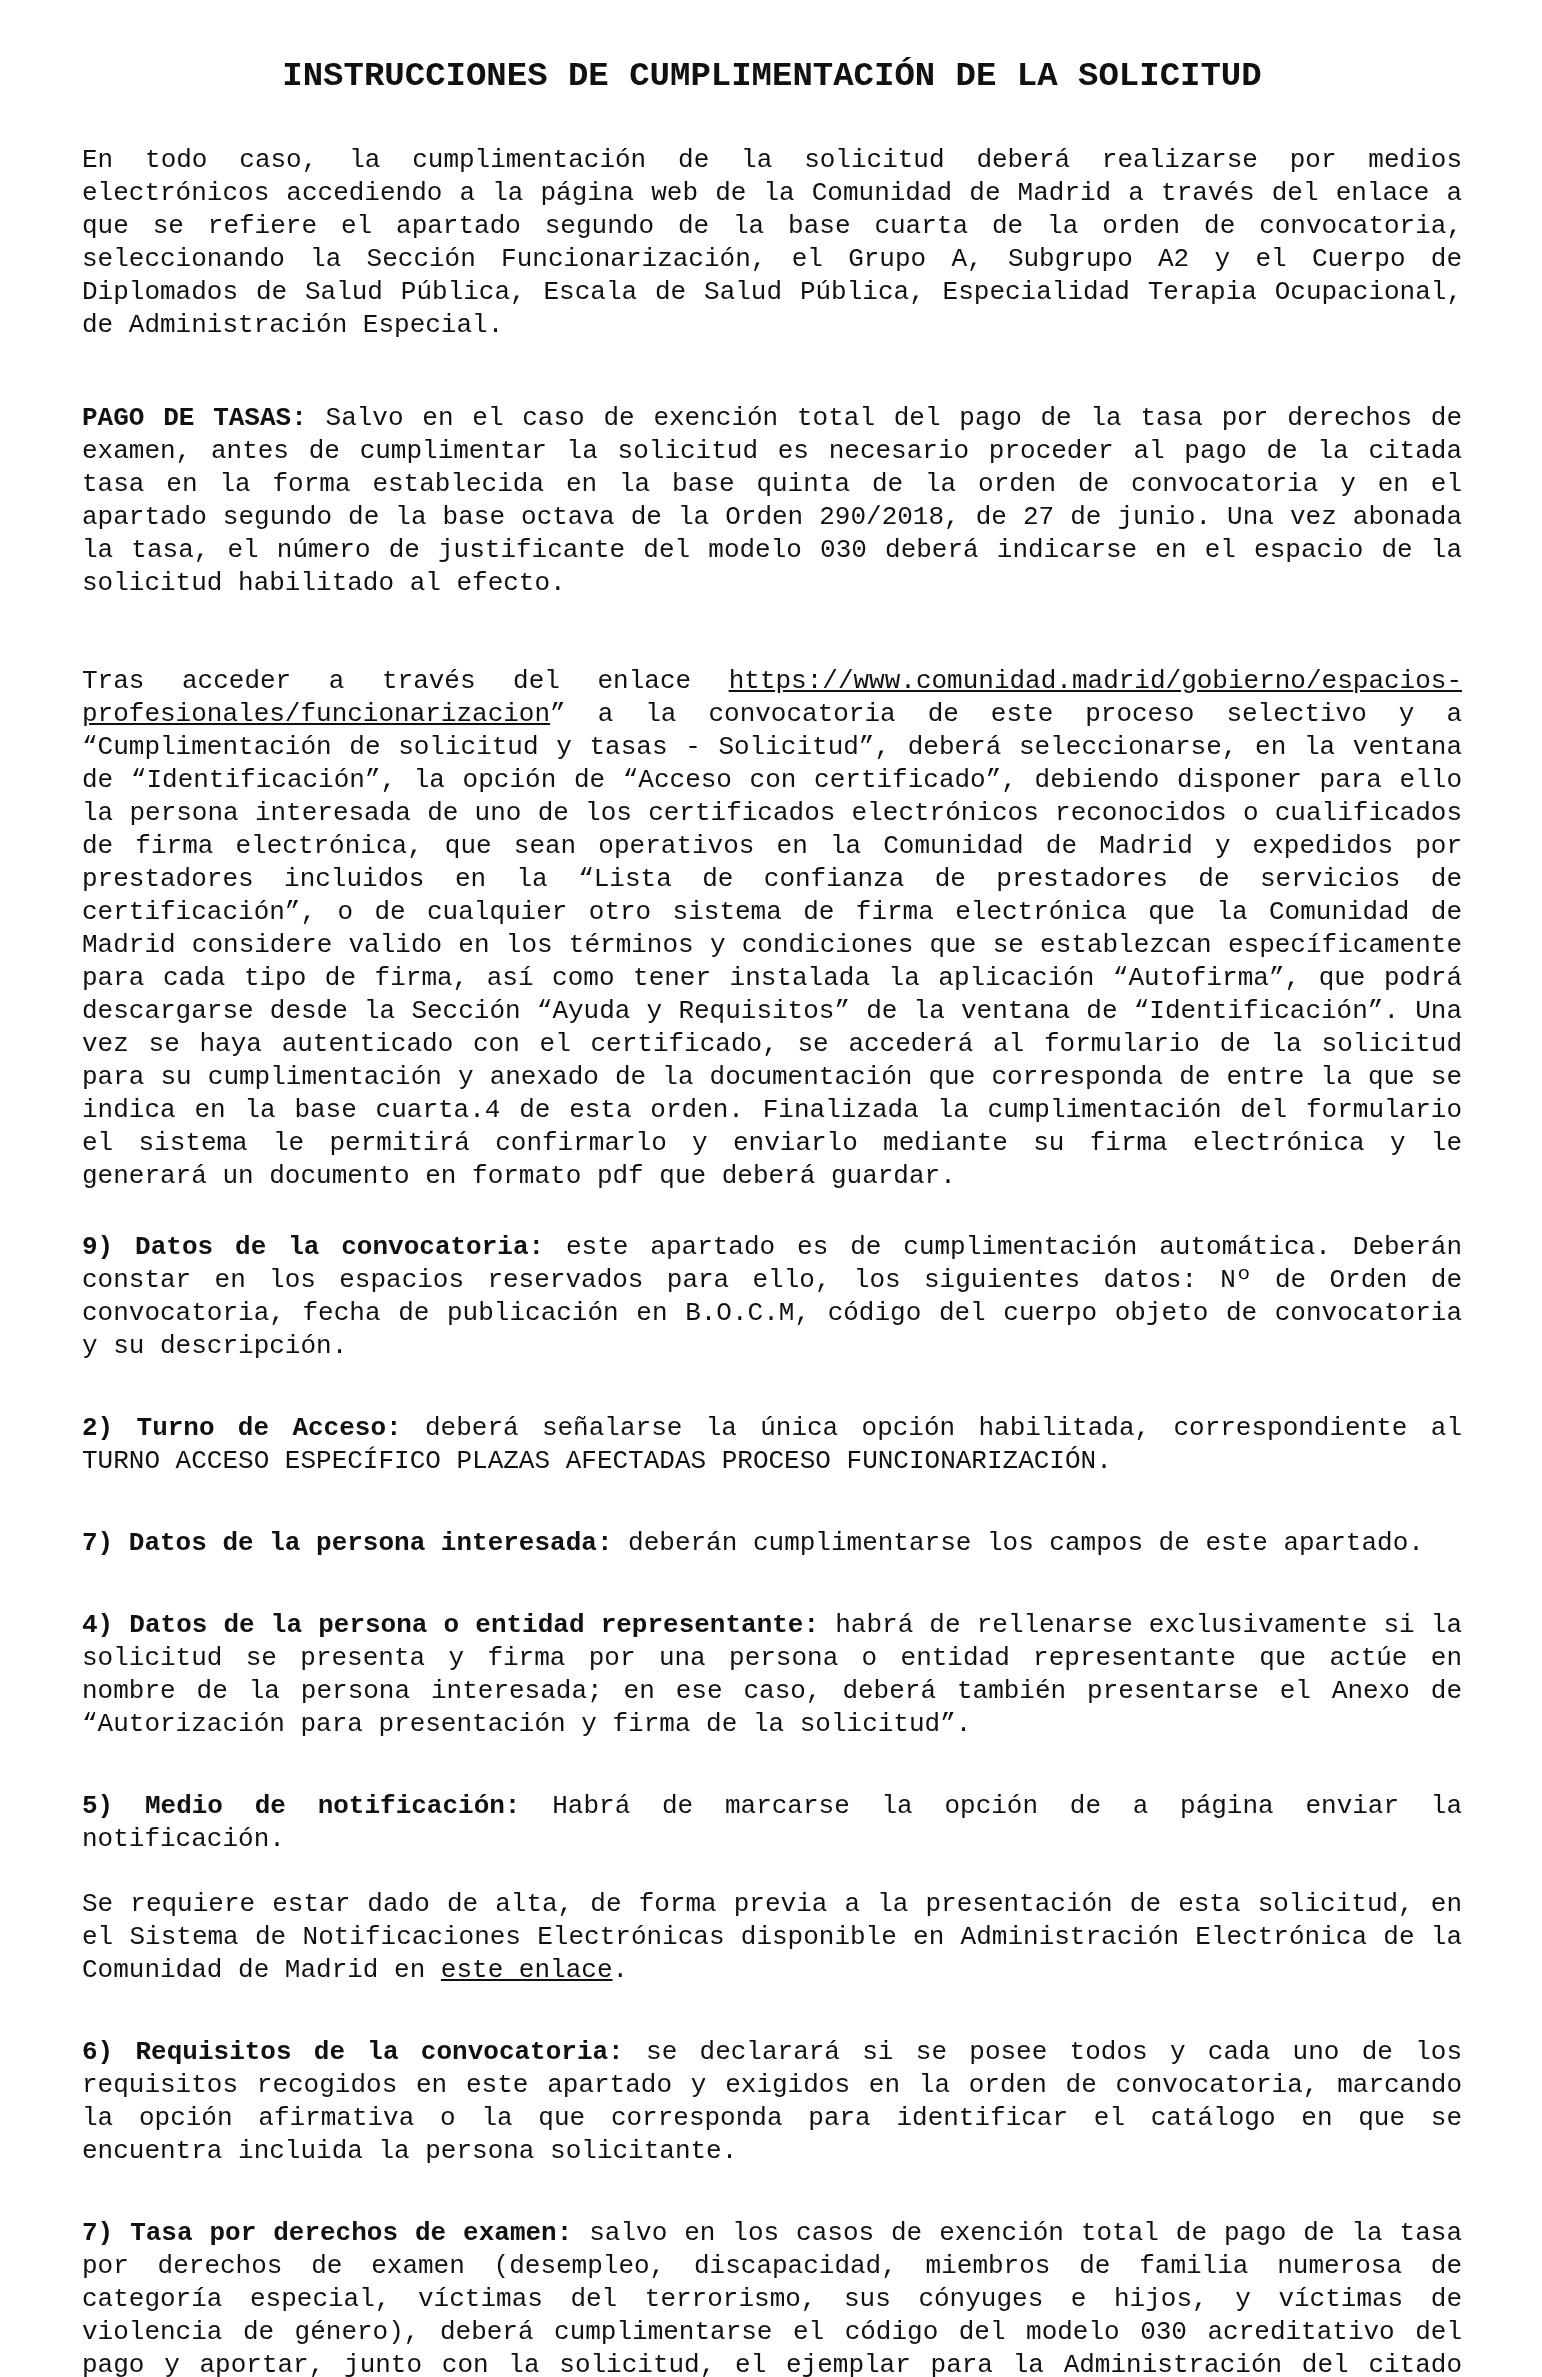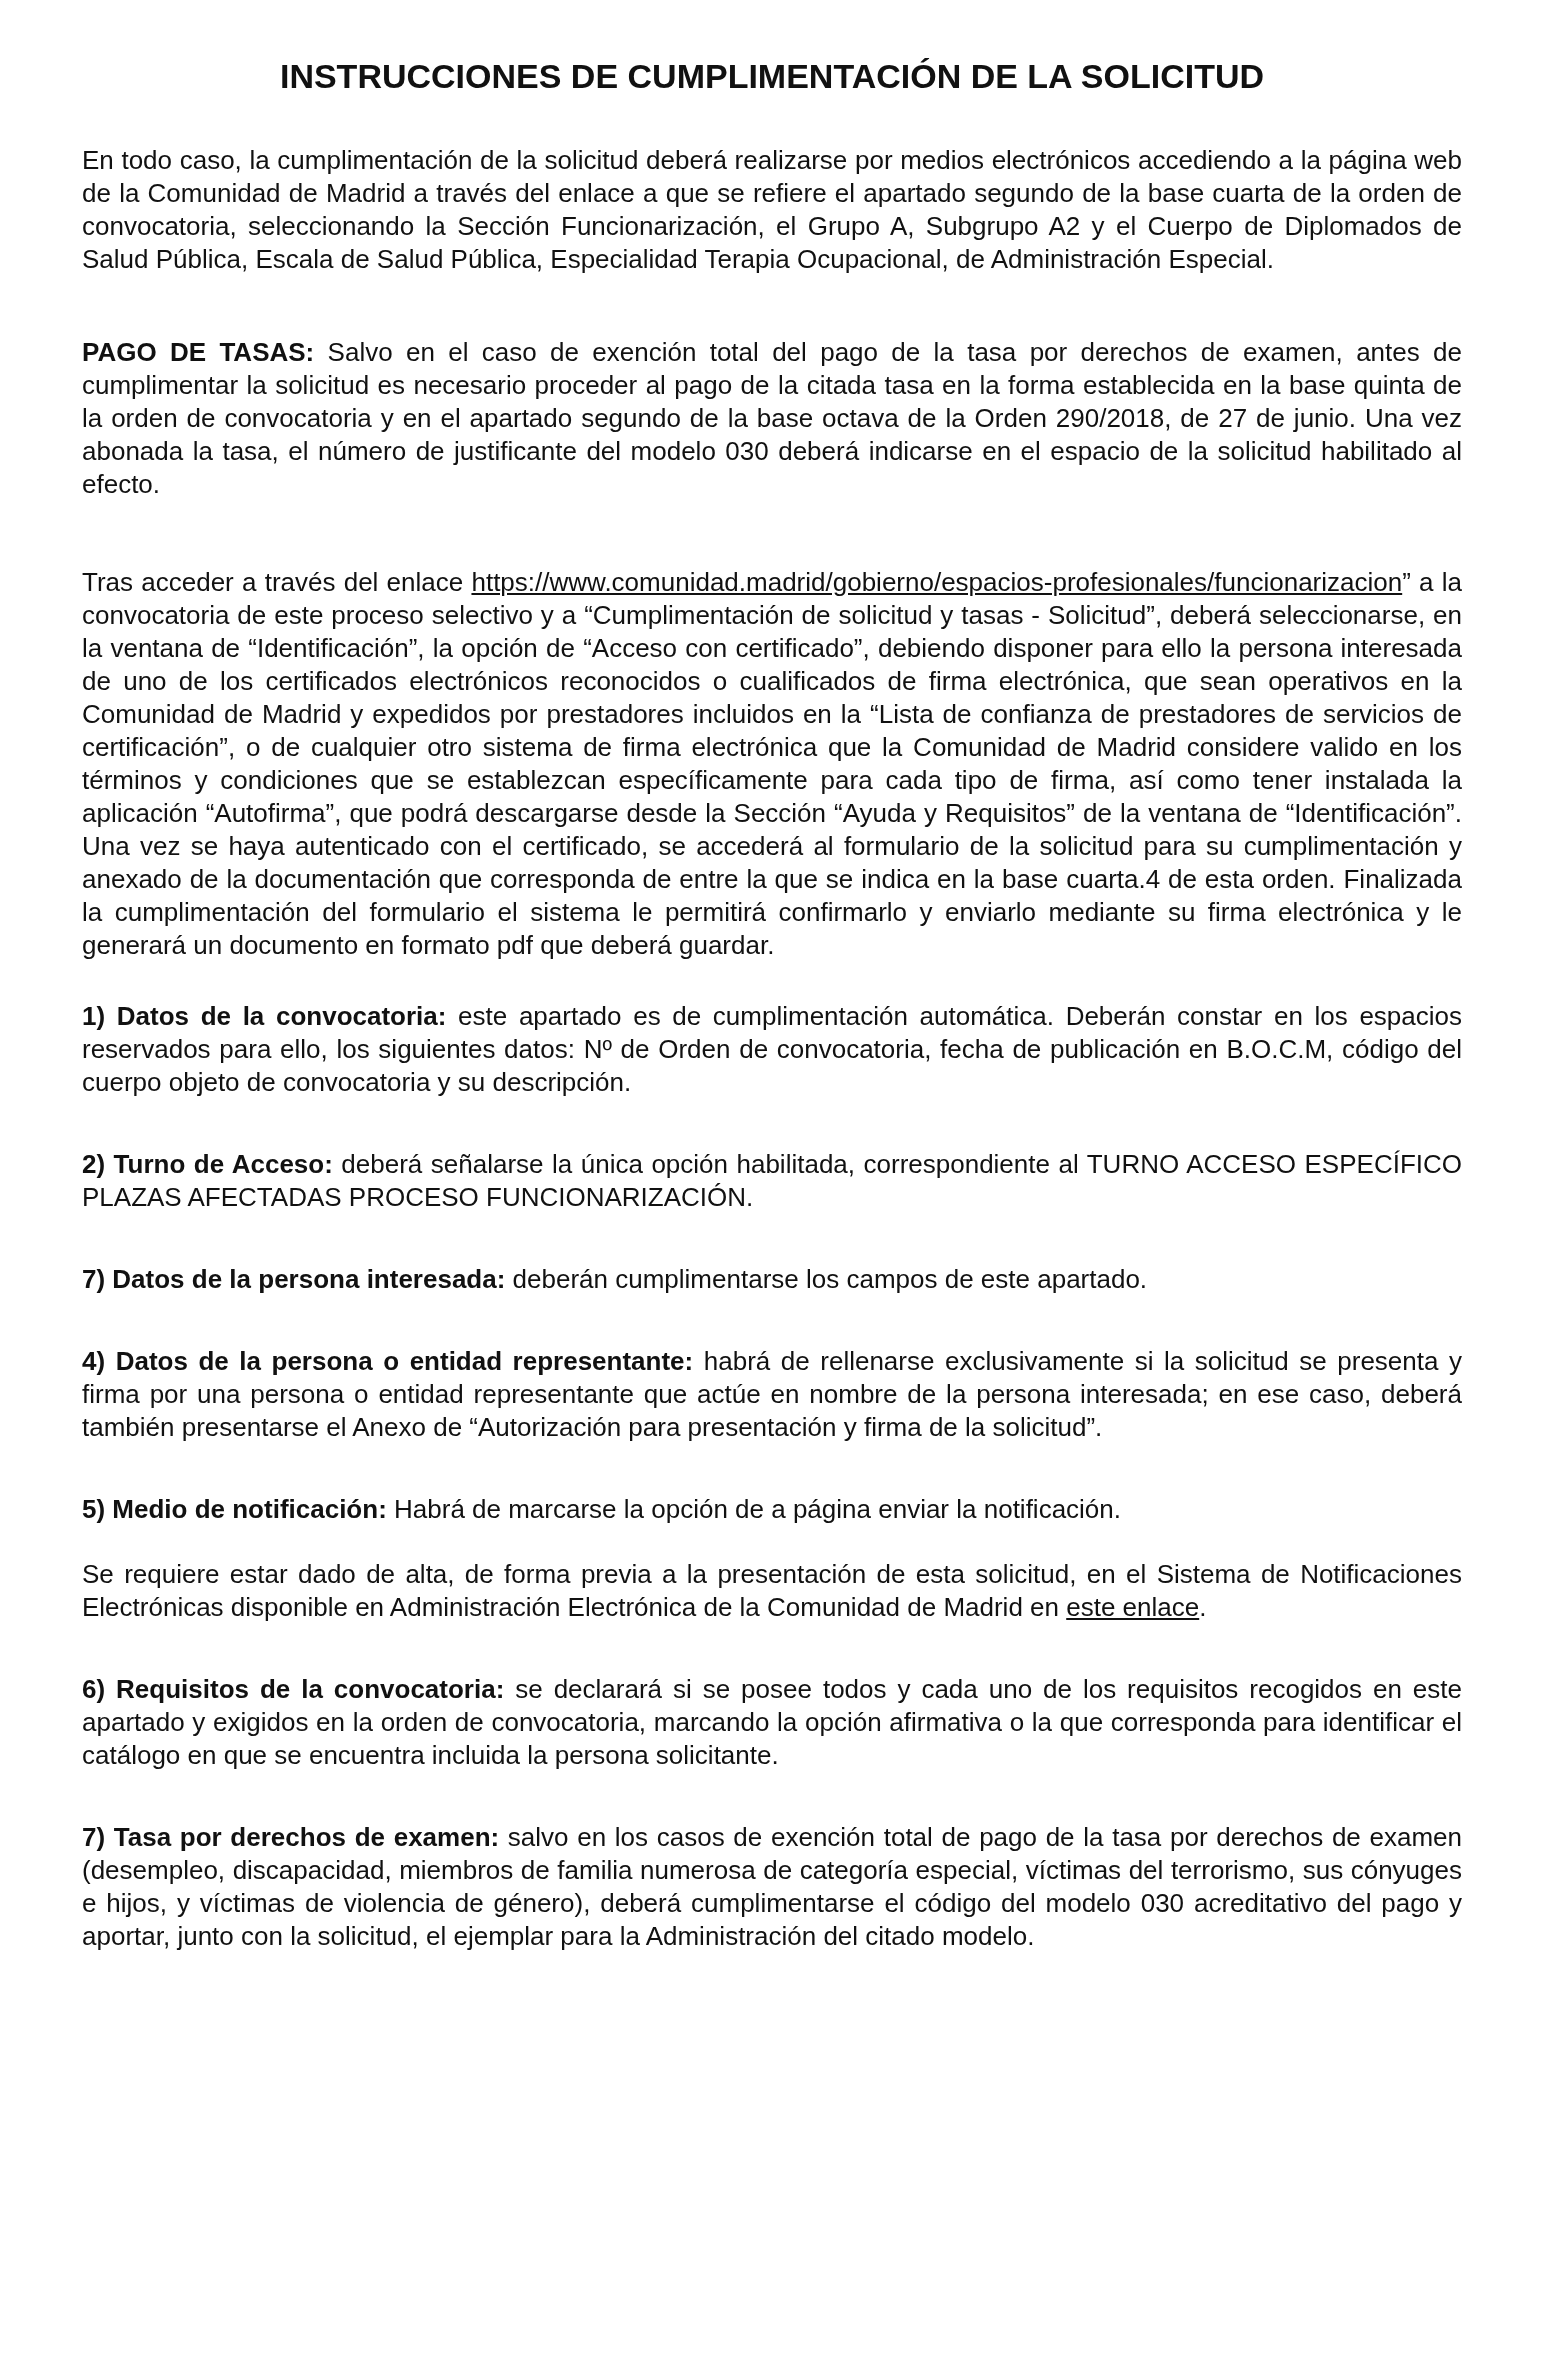--- a/index.html
+++ b/index.html
@@ -8,20 +8,21 @@
     width: 1543px;
     height: 2377px;
     background: #ffffff;
     color: #111111;
     font-family: "Liberation Sans", sans-serif;
   }
   .page {
     width: 100%;
     height: 100%;
     padding: 56px 81px 41px 82px;
+    font-family: Liberation Mono, monospace;
   }
   h1.doc-title {
     font-size: 34px;
     line-height: 40px;
     font-weight: bold;
     text-align: center;
     margin: 0 0 48px 0;
   }
   p, h2 {
     font-size: 26px;
@@ -54,21 +55,21 @@
   <h1 class="doc-title">INSTRUCCIONES DE CUMPLIMENTACIÓN DE LA SOLICITUD</h1>
 
   <p class="gap-xl"><span>En todo caso, la cumplimentación de la solicitud deberá realizarse por medios electrónicos accediendo a la página web de la Comunidad de Madrid a través del enlace a que se refiere el apartado segundo de la base cuarta de la orden de convocatoria, seleccionando la Sección Funcionarización, el Grupo A, Subgrupo A2 y el Cuerpo de Diplomados de Salud Pública, Escala de Salud Pública, Especialidad Terapia Ocupacional, de Administración Especial.</span></p>
 
   <p class="gap-2xl"><b class="lead">PAGO DE TASAS:</b><span> Salvo en el caso de exención total del pago de la tasa por derechos de examen, antes de cumplimentar la solicitud es necesario proceder al pago de la citada tasa en la forma establecida en la base quinta de la orden de convocatoria y en el apartado segundo de la base octava de la Orden 290/2018, de 27 de junio. Una vez abonada la tasa, el número de justificante del modelo 030 deberá indicarse en el espacio de la solicitud habilitado al efecto.</span></p>
 
 
   <p class="gap-md"><span>Tras acceder a través del enlace </span><a class="doc-link">https://www.comunidad.madrid/gobierno/espacios-profesionales/funcionarizacion</a><span>” a la convocatoria de este proceso selectivo y a “Cumplimentación de solicitud y tasas - Solicitud”, deberá seleccionarse, en la ventana de “Identificación”, la opción de “Acceso con certificado”, debiendo disponer para ello la persona interesada de uno de los certificados electrónicos reconocidos o cualificados de firma electrónica, que sean operativos en la Comunidad de Madrid y expedidos por prestadores incluidos en la “Lista de confianza de prestadores de servicios de certificación”, o de cualquier otro sistema de firma electrónica que la Comunidad de Madrid considere valido en los términos y condiciones que se establezcan específicamente para cada tipo de firma, así como tener instalada la aplicación “Autofirma”, que podrá descargarse desde la Sección “Ayuda y Requisitos” de la ventana de “Identificación”. Una vez se haya autenticado con el certificado, se accederá al formulario de la solicitud para su cumplimentación y anexado de la documentación que corresponda de entre la que se indica en la base cuarta.4 de esta orden. Finalizada la cumplimentación del formulario el sistema le permitirá confirmarlo y enviarlo mediante su firma electrónica y le generará un documento en formato pdf que deberá guardar.</span></p>
 
 
-  <p class="gap-lg"><b class="lead">1) Datos de la convocatoria:</b><span> este apartado es de cumplimentación automática. Deberán constar en los espacios reservados para ello, los siguientes datos: Nº de Orden de convocatoria, fecha de publicación en B.O.C.M, código del cuerpo objeto de convocatoria y su descripción.</span></p>
+  <p class="gap-lg"><b class="lead">9) Datos de la convocatoria:</b><span> este apartado es de cumplimentación automática. Deberán constar en los espacios reservados para ello, los siguientes datos: Nº de Orden de convocatoria, fecha de publicación en B.O.C.M, código del cuerpo objeto de convocatoria y su descripción.</span></p>
 
   <p class="gap-lg"><b class="lead">2) Turno de Acceso:</b><span> deberá señalarse la única opción habilitada, correspondiente al TURNO ACCESO ESPECÍFICO PLAZAS AFECTADAS PROCESO FUNCIONARIZACIÓN.</span></p>
 
   <p class="gap-lg"><b class="lead">7) Datos de la persona interesada:</b><span> deberán cumplimentarse los campos de este apartado.</span></p>
 
   <p class="gap-lg"><b class="lead">4) Datos de la persona o entidad representante:</b><span> habrá de rellenarse exclusivamente si la solicitud se presenta y firma por una persona o entidad representante que actúe en nombre de la persona interesada; en ese caso, deberá también presentarse el Anexo de “Autorización para presentación y firma de la solicitud”.</span></p>
 
   <p class="gap-sm"><b class="lead">5) Medio de notificación:</b><span> Habrá de marcarse la opción de a página enviar la notificación.</span></p>
 
   <p class="gap-lg"><span>Se requiere estar dado de alta, de forma previa a la presentación de esta solicitud, en el Sistema de Notificaciones Electrónicas disponible en Administración Electrónica de la Comunidad de Madrid en </span><a class="doc-link">este enlace</a><span>.</span></p>

